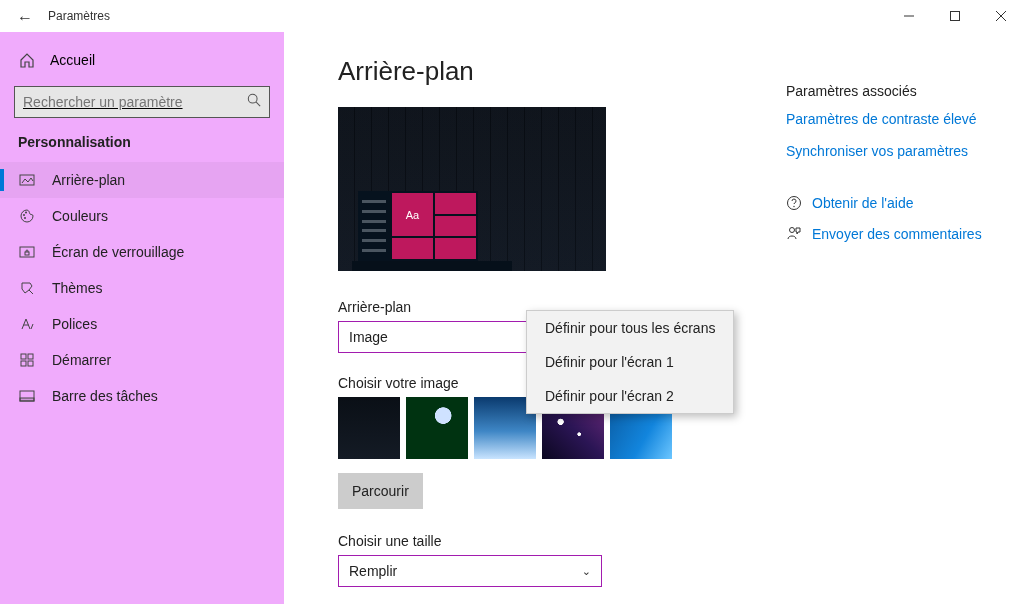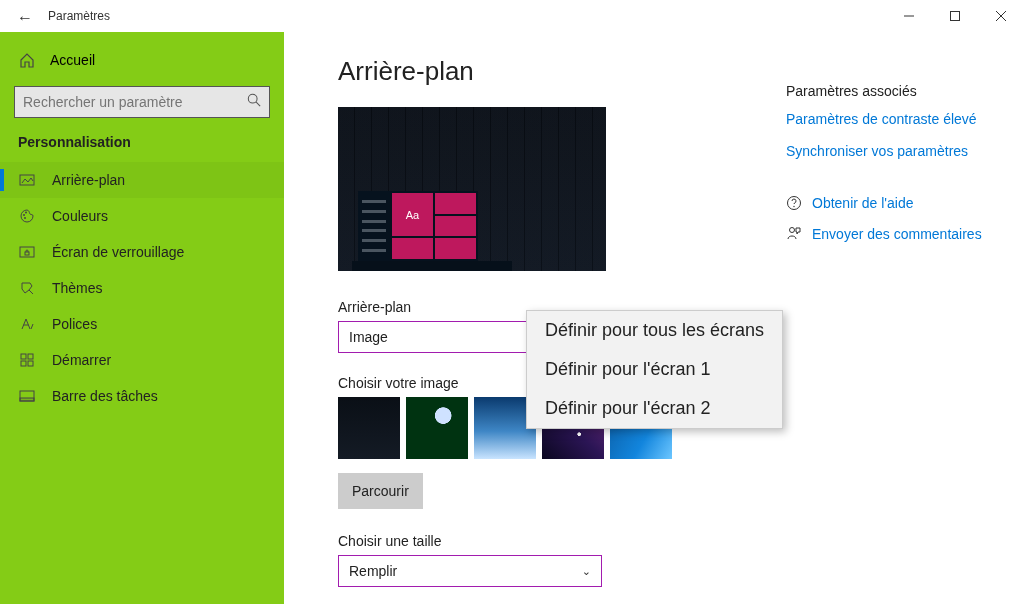--- a/index.html
+++ b/index.html
@@ -5,25 +5,25 @@
   * { box-sizing: border-box; margin: 0; padding: 0; font-family: "Segoe UI", Arial, sans-serif; }
   body { width: 1024px; height: 604px; background: #fff; overflow: hidden; position: relative; }
 
   .titlebar { height: 32px; display: flex; align-items: center; padding-left: 8px; }
   .titlebar .back { width: 34px; height: 32px; display: flex; align-items: center; justify-content: center; color: #333; font-size: 16px; cursor: pointer; }
   .titlebar .title { font-size: 12px; color: #333; margin-left: 6px; }
   .titlebar .win-controls { margin-left: auto; display: flex; }
   .titlebar .win-controls div { width: 46px; height: 32px; display: flex; align-items: center; justify-content: center; color: #333; cursor: pointer; }
 
   .app { display: flex; height: calc(604px - 32px); }
-  .sidebar { width: 284px; background: #84cc16; padding-top: 12px; }
+  .sidebar { width: 284px; background: #f0abfc; padding-top: 12px; }
   .home { display: flex; align-items: center; padding: 8px 18px; font-size: 14px; cursor: pointer; }
   .home .icon { width: 18px; margin-right: 14px; display: flex; justify-content: center; color: #444; }
 
-  .search-wrap { padding: 0 14px; margin: 10px 0 16px; }
+  .search-wrap { padding: 0 14px; margin: 10px 0 16px; text-decoration: underline; }
   .search { border: 1px solid #555; background: #e6e6e6; height: 32px; display: flex; align-items: center; padding: 0 8px; }
   .search input { background: transparent; border: none; outline: none; flex: 1; font-size: 14px; color: #555; }
   .search .sicon { color: #555; }
 
   .group-title { padding: 0 18px 12px; font-size: 14px; font-weight: 600; color: #222; }
 
   .navlist { list-style: none; }
   .navitem { display: flex; align-items: center; padding: 10px 18px; font-size: 14px; color: #222; cursor: pointer; position: relative; }
   .navitem .icon { width: 18px; margin-right: 16px; display: flex; justify-content: center; color: #444; }
   .navitem.active::before { content: ""; position: absolute; left: 0; top: 7px; bottom: 7px; width: 4px; background: #0078d7; }
@@ -57,21 +57,21 @@
   .browse { display: inline-block; padding: 10px 14px; background: #ccc; font-size: 14px; color: #222; cursor: pointer; margin-bottom: 24px; border: none; }
 
   .right-col { position: absolute; left: 786px; top: 83px; width: 210px; font-size: 14px; }
   .right-col .heading { color: #222; margin-bottom: 12px; }
   .right-col .link { color: #0078d7; cursor: pointer; margin-bottom: 16px; display: block; }
   .right-col .assist { margin-top: 36px; }
   .right-col .assist-row { display: flex; align-items: flex-start; gap: 10px; margin-bottom: 12px; }
   .right-col .assist-row .aicon { width: 16px; color: #333; }
 
   .context-menu { position: absolute; left: 526px; top: 310px; background: #f2f2f2; border: 1px solid #ccc; box-shadow: 3px 3px 8px rgba(0,0,0,0.25); z-index: 50; }
-  .context-menu div { padding: 9px 18px; font-size: 18px; color: #222; cursor: pointer; white-space: nowrap; }
+  .context-menu div { padding: 9px 18px; font-size: 14px; color: #222; cursor: pointer; white-space: nowrap; }
 </style>
 </head>
 <body>
 
 <div class="titlebar">
   <div class="back">←</div>
   <div class="title">Paramètres</div>
   <div class="win-controls">
     <div>
       <svg width="10" height="10" viewBox="0 0 10 10">

